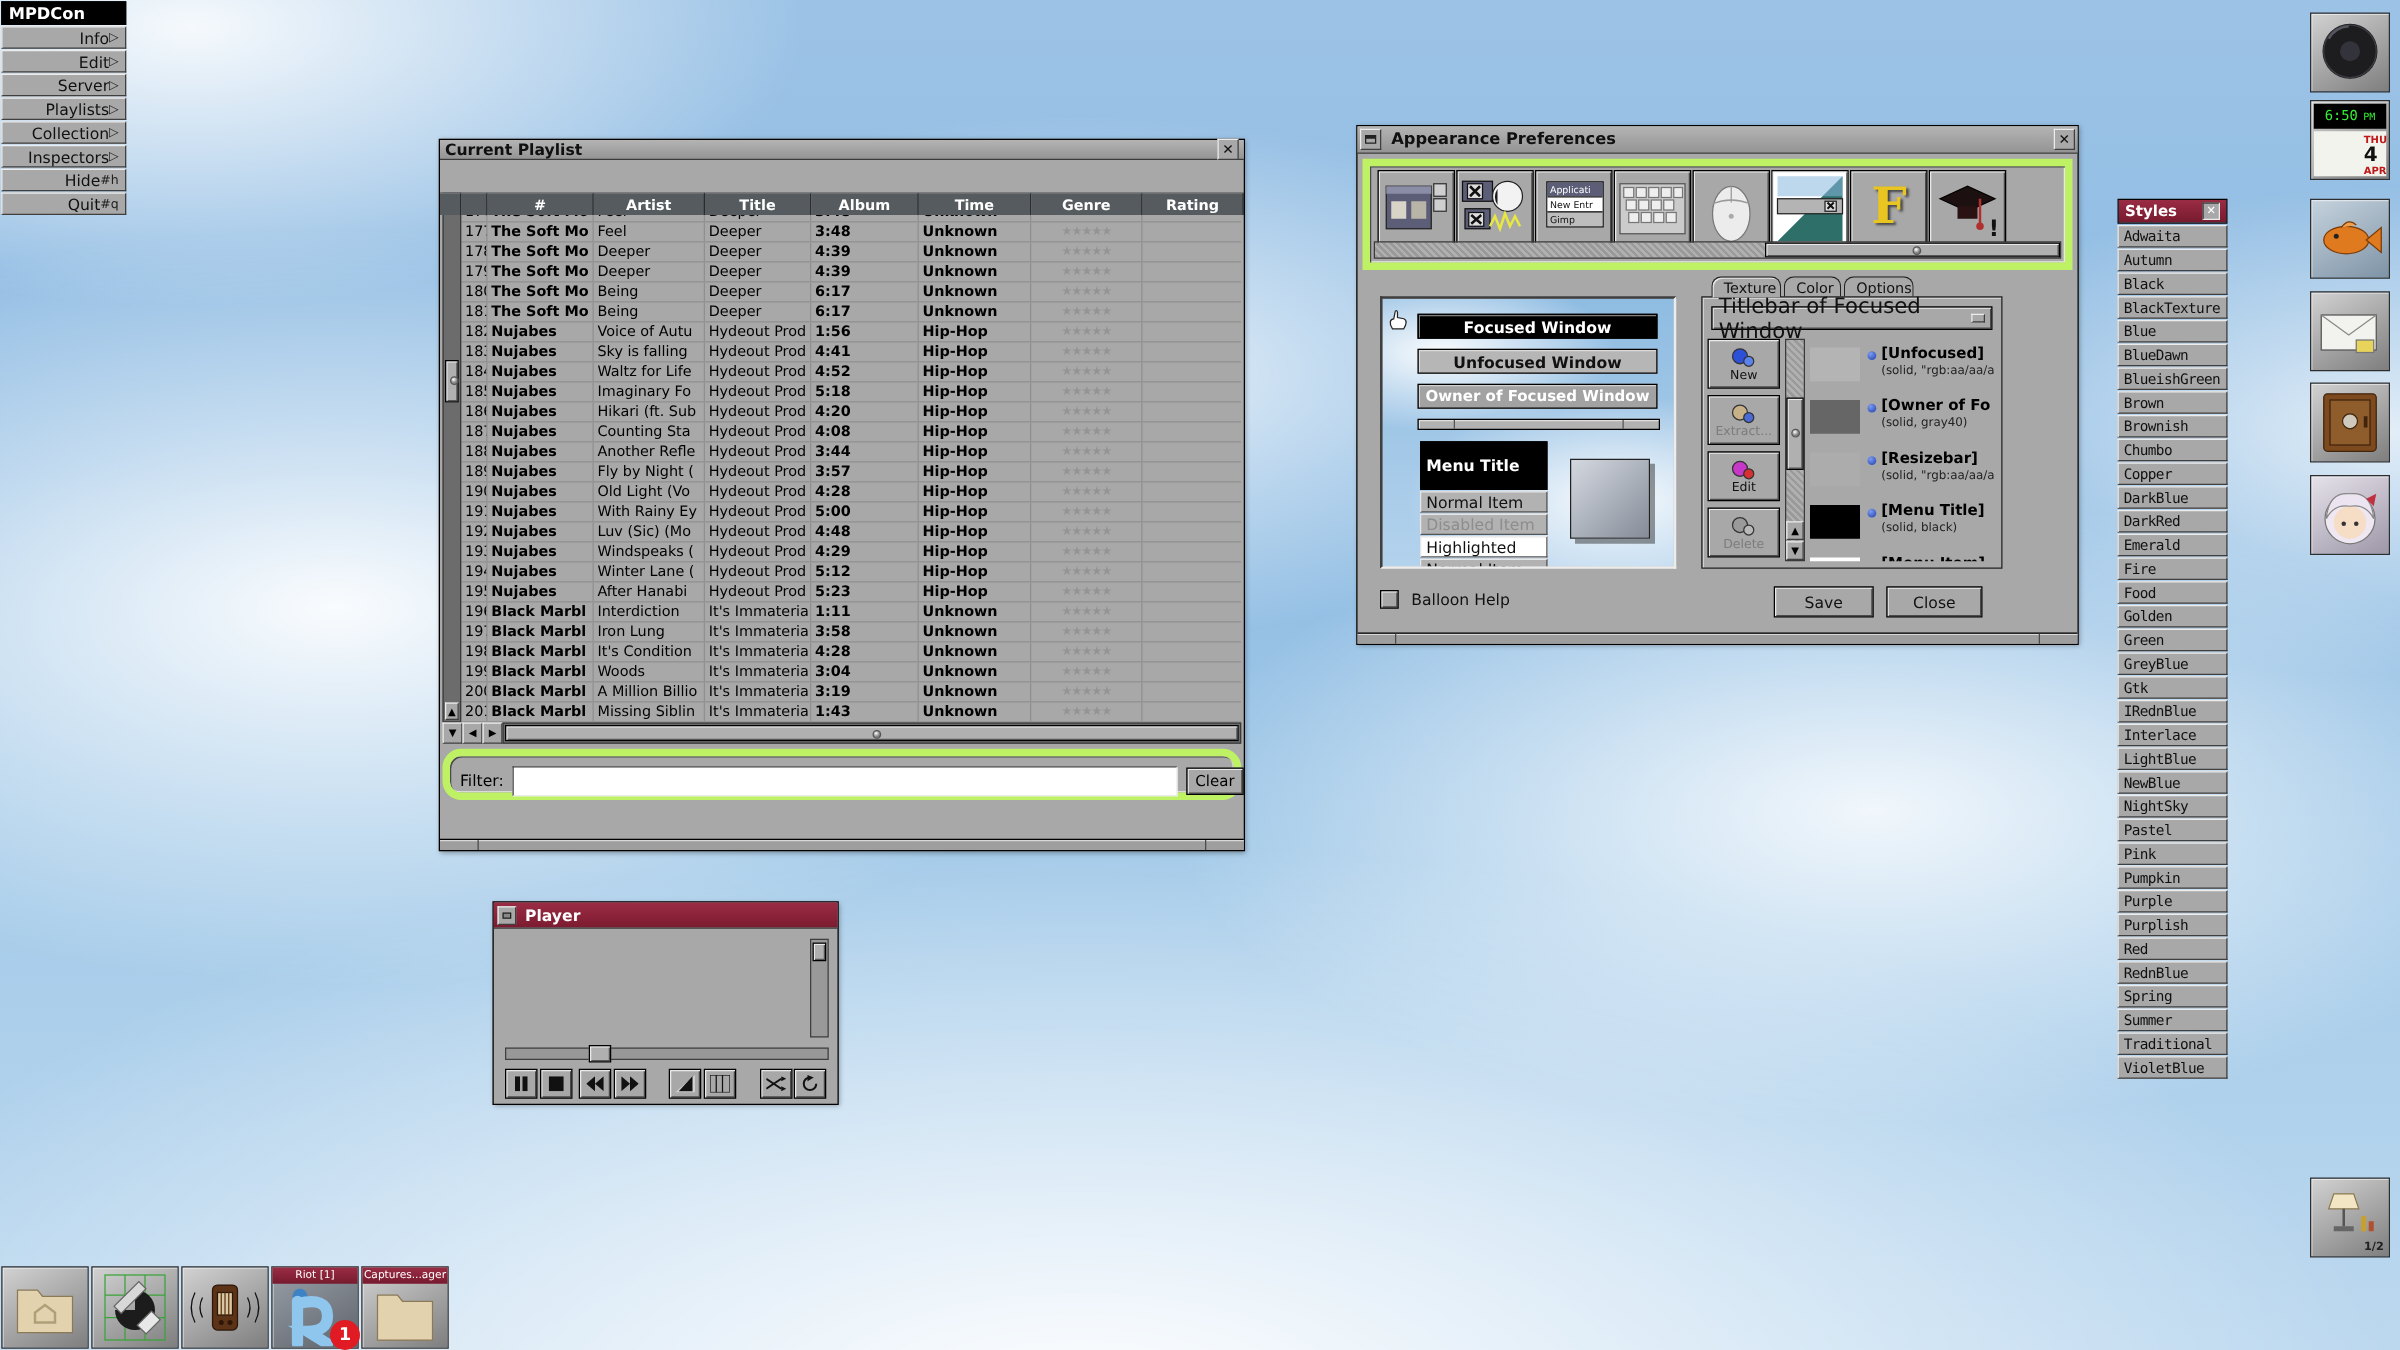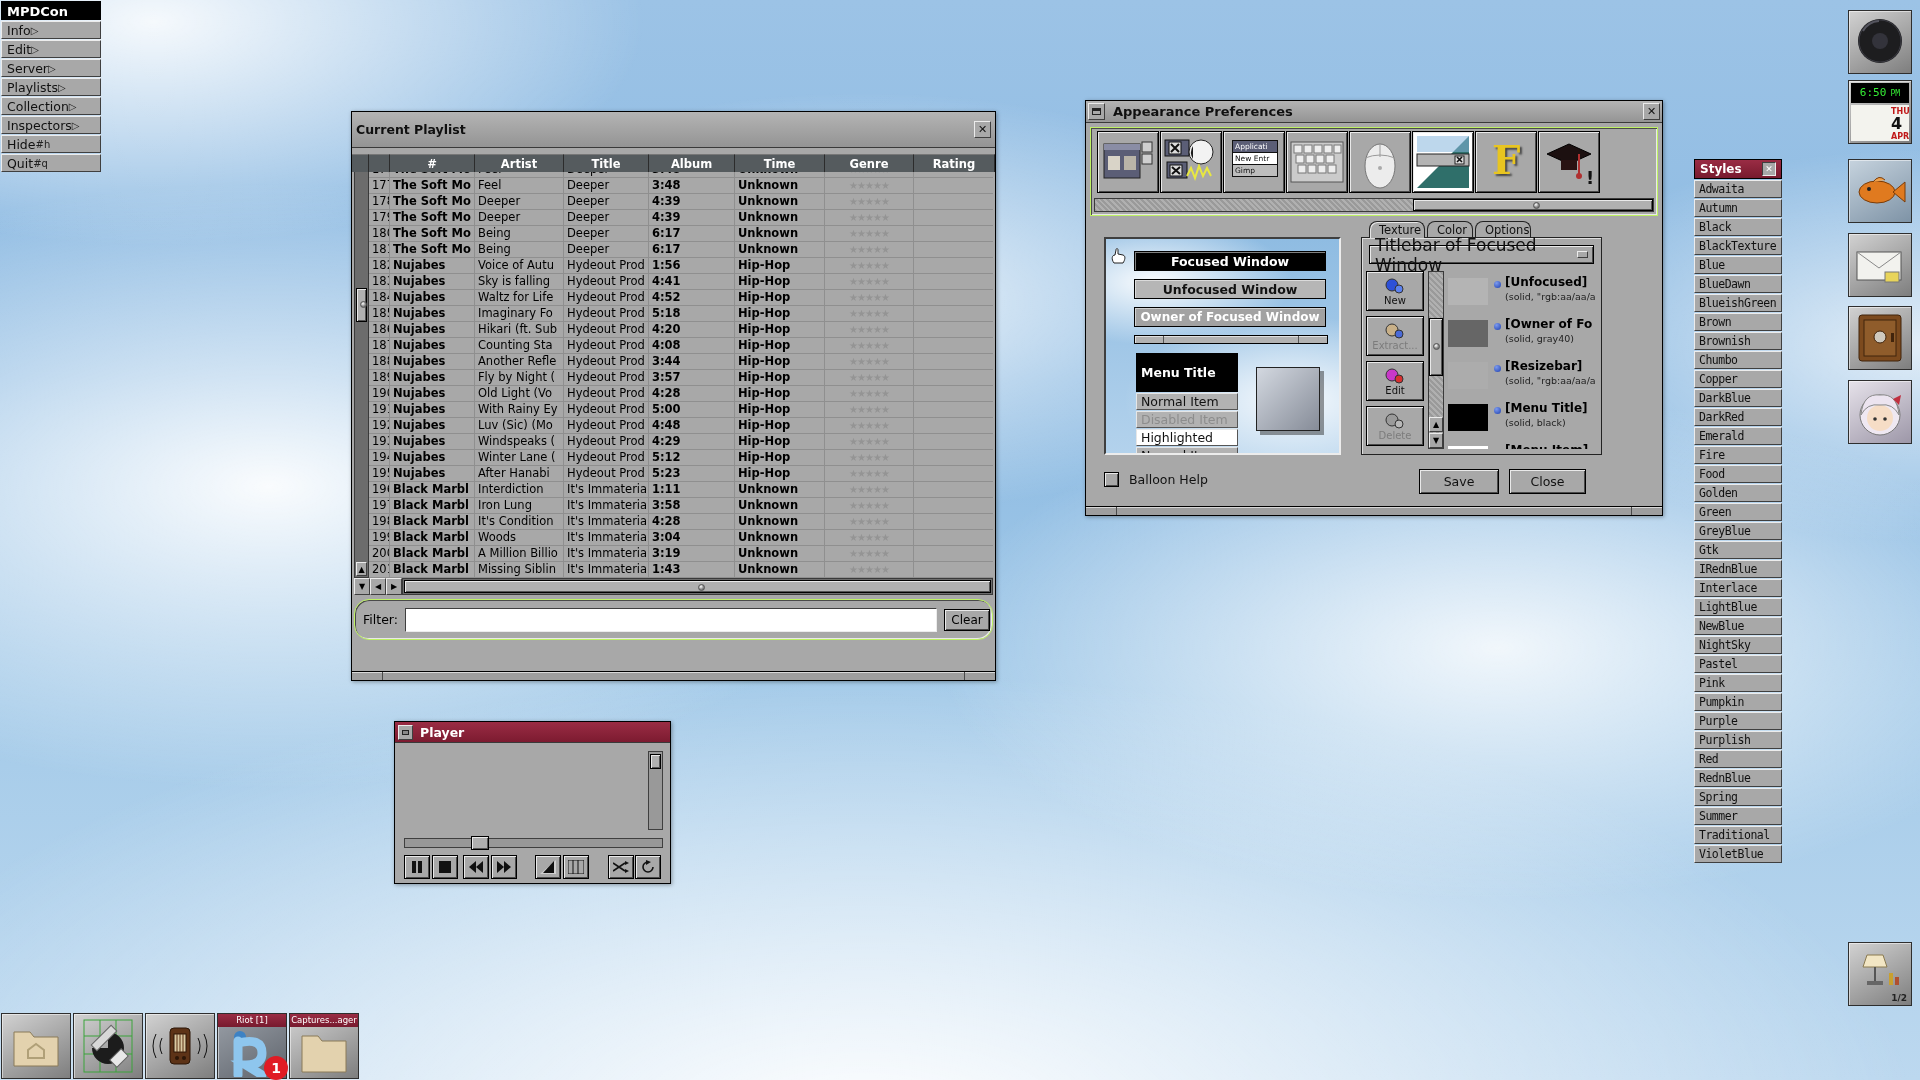--- a/index.html
+++ b/index.html
@@ -12,40 +12,40 @@
       radial-gradient(ellipse 680px 300px at 45% 28%, rgba(255,255,255,.8), rgba(255,255,255,0) 70%),
       radial-gradient(ellipse 800px 360px at 78% 60%, rgba(255,255,255,.85), rgba(255,255,255,0) 70%),
       radial-gradient(ellipse 1400px 600px at 45% 104%, rgba(255,255,255,.97), rgba(255,255,255,0) 75%),
       radial-gradient(ellipse 600px 280px at 100% 32%, rgba(255,255,255,.75), rgba(255,255,255,0) 70%),
       linear-gradient(180deg,#9cc3e6 0%,#8cbae2 35%,#a5cbe9 65%,#bcd8ef 100%);
   }
   .abs { position:absolute; }
   .rb  { border:1px solid; border-color:#ececec #3f3f3f #3f3f3f #ececec; background:#a8a8a8; }
   .sb  { border:1px solid; border-color:#3f3f3f #ececec #ececec #3f3f3f; background:#a8a8a8; }
   .rb2 { border:1px solid #000; box-shadow:inset 1px 1px 0 #e9e9e9, inset -1px -1px 0 #4a4a4a; background:#a8a8a8; }
-  .sb2 { border:1px solid #bef264; box-shadow:inset 1px 1px 0 #4a4a4a, inset -1px -1px 0 #e9e9e9; background:#a8a8a8; }
+  .sb2 { border:6px solid #bef264; box-shadow:inset 1px 1px 0 #4a4a4a, inset -1px -1px 0 #e9e9e9; background:#a8a8a8; }
   .win { position:absolute; background:#a8a8a8; border:1px solid #000; box-shadow:1px 1px 4px rgba(0,0,0,.35); }
   .titlebar { position:absolute; left:0; top:0; right:0; display:flex; align-items:center;
               background:linear-gradient(180deg,#b4b4b4,#949494); border-bottom:1px solid #3a3a3a; }
   .titlebar.maroon { background:linear-gradient(180deg,#9a2c44,#7c1b30); }
   .tbtn { width:17px; height:17px; display:flex; align-items:center; justify-content:center;
           font-size:11px; font-weight:bold; color:#111; }
   .dimple { border-radius:50%; background:radial-gradient(circle at 38% 32%, #fff, #8a8a8a 55%, #5c5c5c); border:1px solid #555; }
   .knob { background:#b0b0b0; border:1px solid #000; box-shadow:inset 1px 1px 0 #e9e9e9, inset -1px -1px 0 #555; }
 
   
   #mpd-menu { left:1px; top:1px; width:100px; }
   #mpd-menu .mtitle { background:#000; color:#fff; font-weight:bold; font-size:13px; padding:2px 5px; height:19px; border:1px solid #000; }
-  .menu-item { height:18px; margin-top:1px; display:flex; justify-content:flex-start; align-items:center;
+  .menu-item { height:18px; margin-top:1px; display:flex; justify-content:flex-end; align-items:center;
                padding:0 5px; font-size:12.5px; color:#111; }
   .menu-item .acc { font-size:10px; color:#222; }
 
   
   #playlist { left:351px; top:111px; width:645px; height:570px; }
-  #playlist .titlebar { height:36px; padding:0 4px; font-weight:bold; font-size:12.5px; color:#101010; }
+  #playlist .titlebar { height:16px; padding:0 4px; font-weight:bold; font-size:12.5px; color:#101010; }
   #playlist .titlebar .close { margin-left:auto; }
   #pl-toolbar { position:absolute; left:0; top:20px; right:0; height:22px; }
   .gbtn { position:absolute; top:2px; height:18px; display:flex; align-items:center; justify-content:center;
           font-size:12px; color:#111; }
   #pl-header { position:absolute; left:0; top:42px; right:0; height:18px; display:grid;
                grid-template-columns:17px 21px 85px 89px 85px 86px 90px 89px 1fr; z-index:3; }
   #pl-header .hc { background:#555b5e; color:#fff; font-weight:bold; font-size:11.5px; text-align:center;
                    line-height:18px; border-right:1px solid #2c2c2c; border-top:1px solid #777; overflow:hidden; }
   #pl-rows { position:absolute; left:17px; top:50px; right:2px; height:416px; overflow:hidden; background:#a8a8a8; }
   .trow { display:grid; grid-template-columns:21px 85px 89px 85px 86px 90px 89px 1fr; height:16px;

